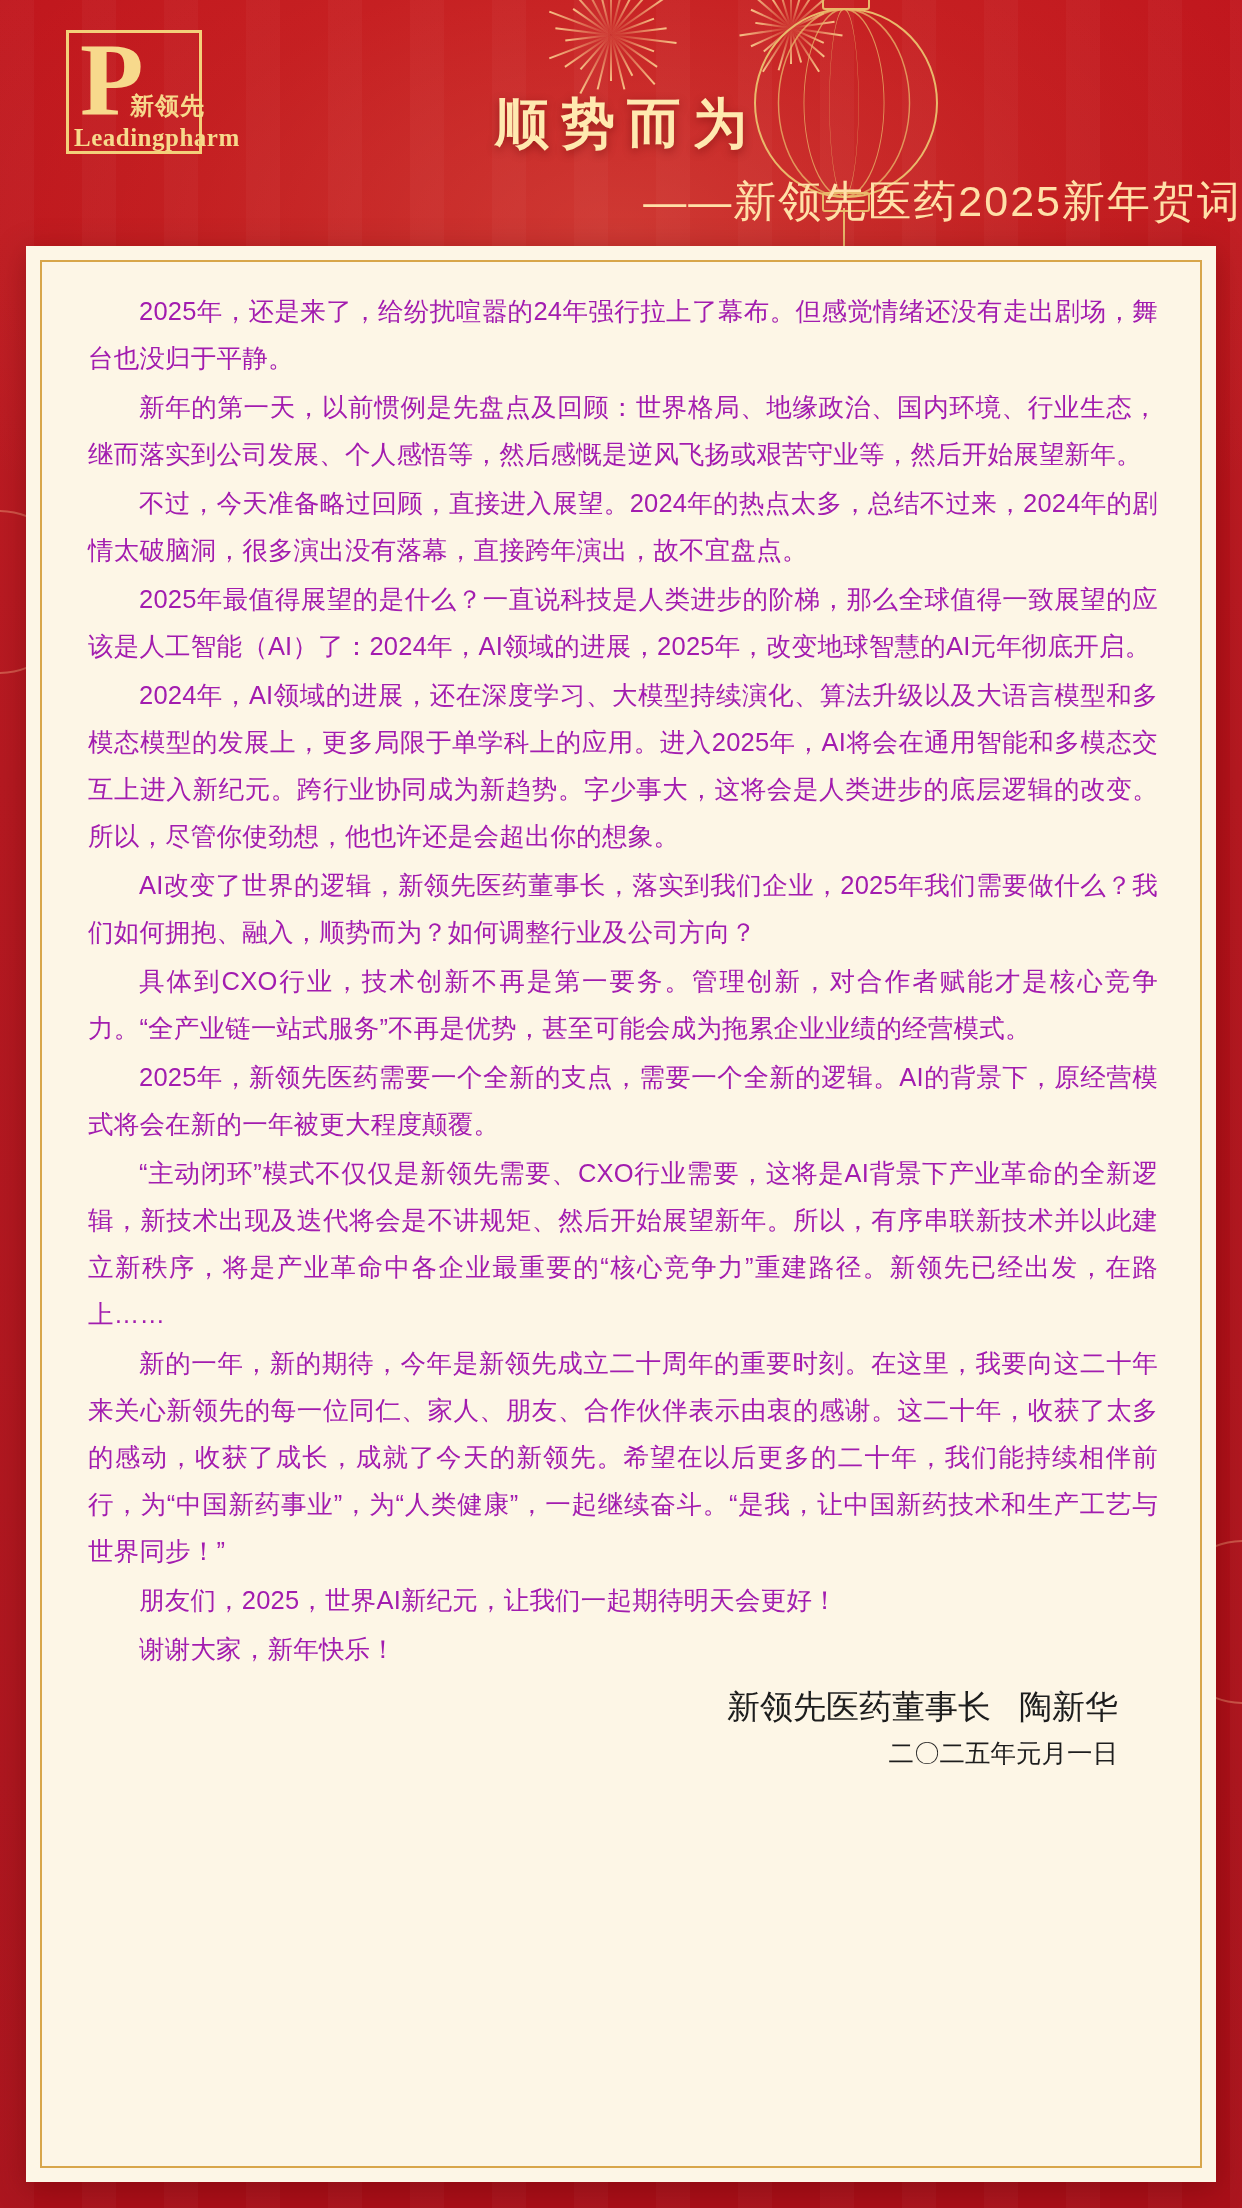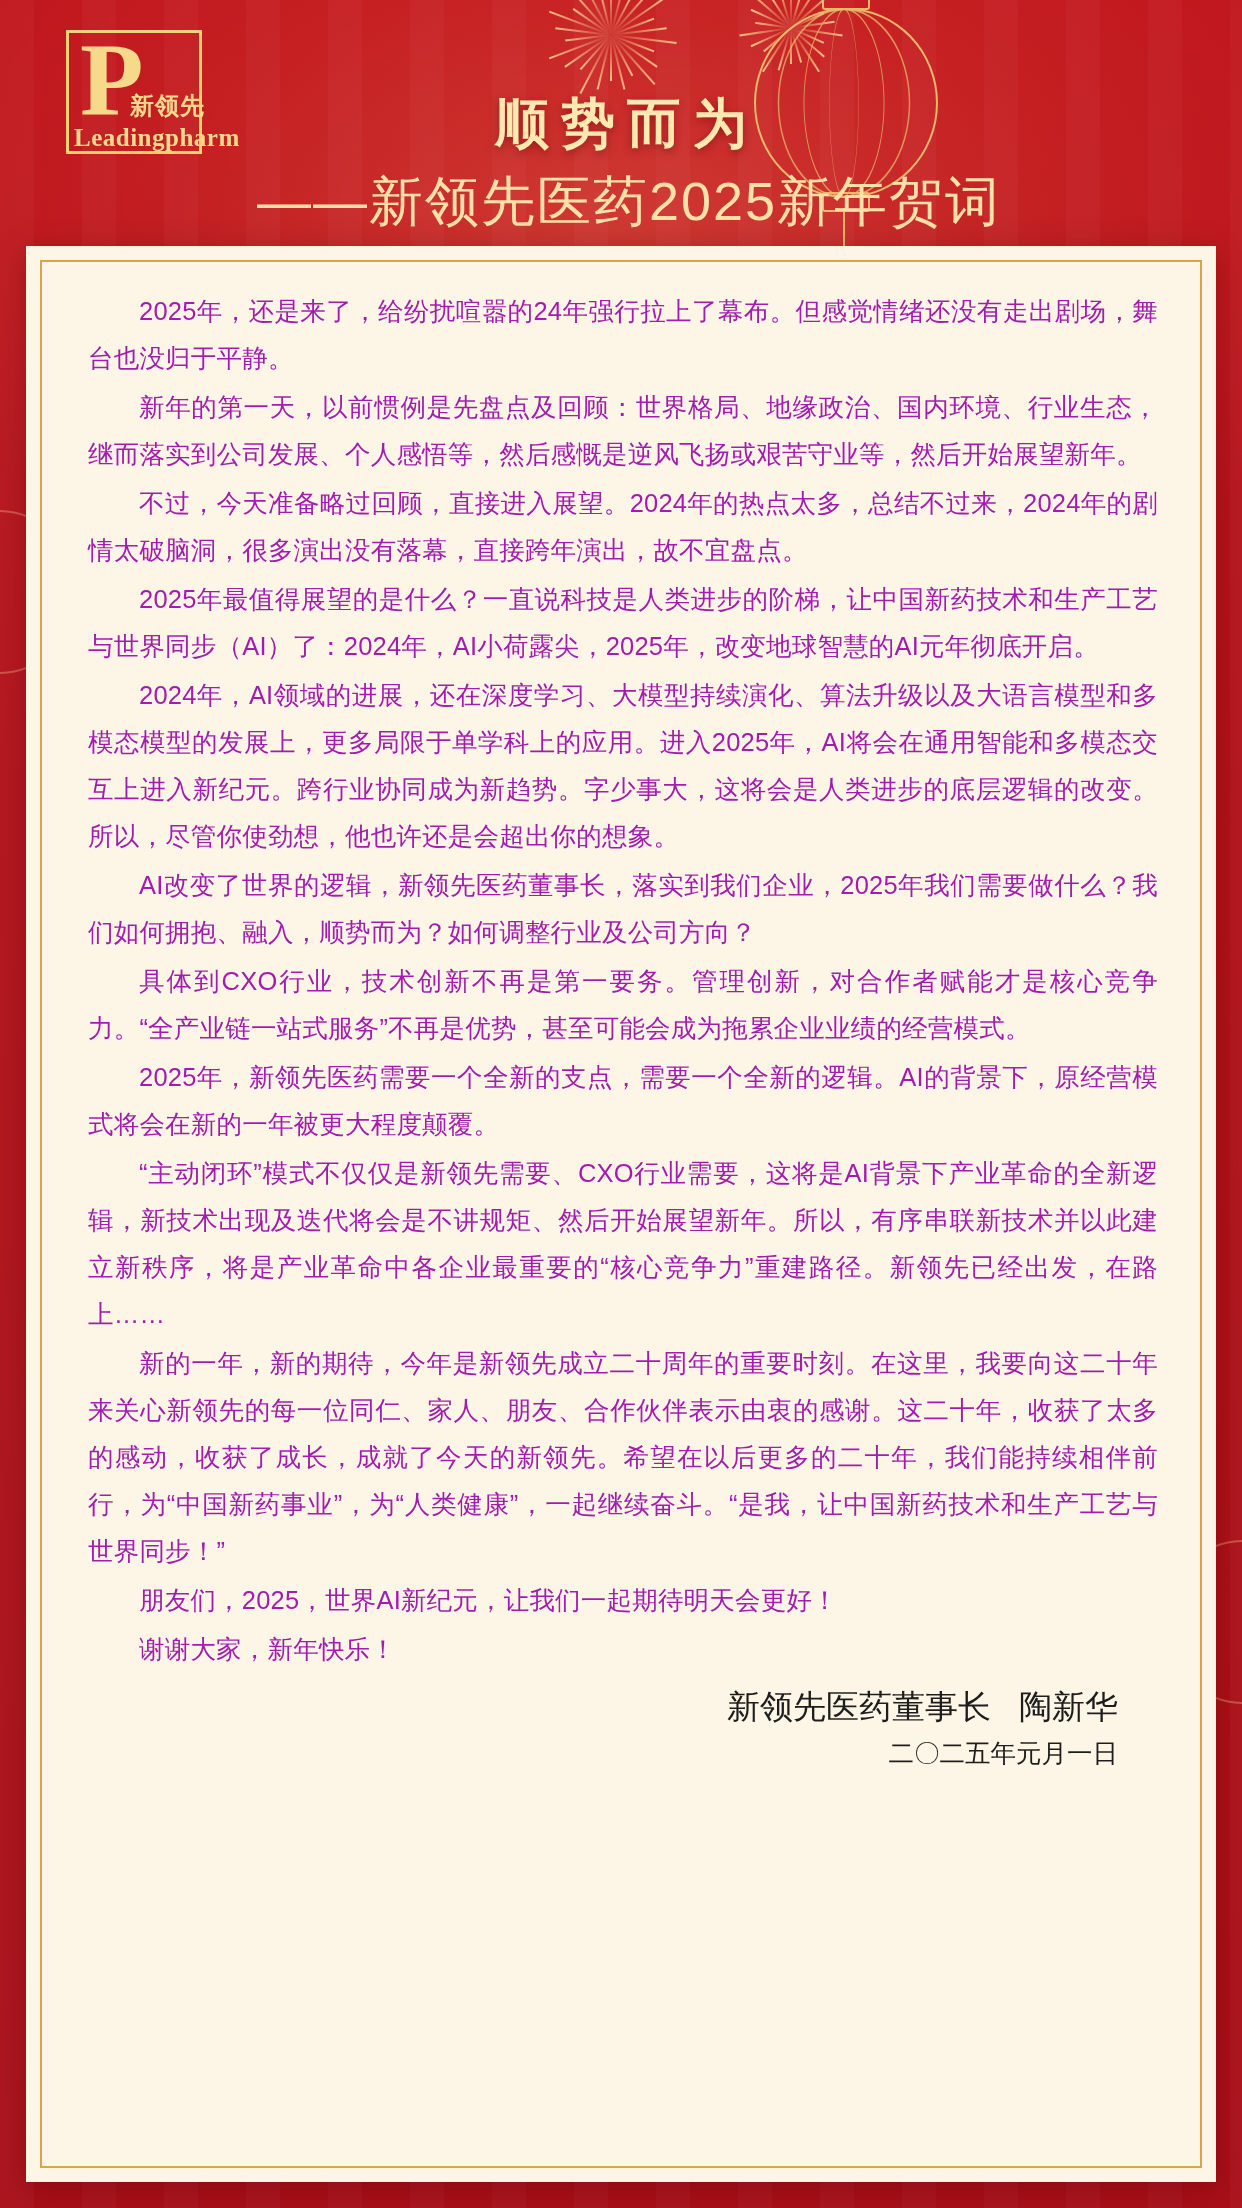--- a/index.html
+++ b/index.html
@@ -109,22 +109,22 @@
     color: #ffe9b0;
     font-weight: 700;
     letter-spacing: 12px;
     text-shadow: 0 3px 10px rgba(90,0,0,.45);
     padding-left: 12px;
   }
   .title-sub {
     position: absolute;
     left: 0; right: 0;
     top: 175px;
-    text-align: center;
-    font-size: 54px;
+    text-align: right;
+    font-size: 43px;
     line-height: 52px;
     color: #ffe0a8;
     letter-spacing: 2px;
     padding-left: 16px;
   }
 
   
   .firework {
     position: absolute;
     pointer-events: none;
@@ -336,21 +336,21 @@
   <div class="title-sub">——新领先医药2025新年贺词</div>
 </div>
 
 <div class="card">
   <div class="card-inner-border"></div>
   <div class="card-body">
     <div id="paragraphs">
         <p class="para">2025年，还是来了，给纷扰喧嚣的24年强行拉上了幕布。但感觉情绪还没有走出剧场，舞台也没归于平静。</p>
         <p class="para">新年的第一天，以前惯例是先盘点及回顾：世界格局、地缘政治、国内环境、行业生态，继而落实到公司发展、个人感悟等，然后感慨是逆风飞扬或艰苦守业等，然后开始展望新年。</p>
         <p class="para">不过，今天准备略过回顾，直接进入展望。2024年的热点太多，总结不过来，2024年的剧情太破脑洞，很多演出没有落幕，直接跨年演出，故不宜盘点。</p>
-        <p class="para">2025年最值得展望的是什么？一直说科技是人类进步的阶梯，让中国新药技术和生产工艺与世界同步（AI）了：2024年，AI小荷露尖，2025年，改变地球智慧的AI元年彻底开启。</p>
+        <p class="para">2025年最值得展望的是什么？一直说科技是人类进步的阶梯，那么全球值得一致展望的应该是人工智能（AI）了：2024年，AI领域的进展，2025年，改变地球智慧的AI元年彻底开启。</p>
         <p class="para">2024年，AI领域的进展，还在深度学习、大模型持续演化、算法升级以及大语言模型和多模态模型的发展上，更多局限于单学科上的应用。进入2025年，AI将会在通用智能和多模态交互上进入新纪元。跨行业协同成为新趋势。字少事大，这将会是人类进步的底层逻辑的改变。所以，尽管你使劲想，他也许还是会超出你的想象。</p>
         <p class="para">AI改变了世界的逻辑，新领先医药董事长，落实到我们企业，2025年我们需要做什么？我们如何拥抱、融入，顺势而为？如何调整行业及公司方向？</p>
         <p class="para">具体到CXO行业，技术创新不再是第一要务。管理创新，对合作者赋能才是核心竞争力。“全产业链一站式服务”不再是优势，甚至可能会成为拖累企业业绩的经营模式。</p>
         <p class="para">2025年，新领先医药需要一个全新的支点，需要一个全新的逻辑。AI的背景下，原经营模式将会在新的一年被更大程度颠覆。</p>
         <p class="para">“主动闭环”模式不仅仅是新领先需要、CXO行业需要，这将是AI背景下产业革命的全新逻辑，新技术出现及迭代将会是不讲规矩、然后开始展望新年。所以，有序串联新技术并以此建立新秩序，将是产业革命中各企业最重要的“核心竞争力”重建路径。新领先已经出发，在路上……</p>
         <p class="para">新的一年，新的期待，今年是新领先成立二十周年的重要时刻。在这里，我要向这二十年来关心新领先的每一位同仁、家人、朋友、合作伙伴表示由衷的感谢。这二十年，收获了太多的感动，收获了成长，成就了今天的新领先。希望在以后更多的二十年，我们能持续相伴前行，为“中国新药事业”，为“人类健康”，一起继续奋斗。“是我，让中国新药技术和生产工艺与世界同步！”</p>
         <p class="para">朋友们，2025，世界AI新纪元，让我们一起期待明天会更好！</p>
         <p class="para">谢谢大家，新年快乐！</p>
       </div>
     <div class="sign">

